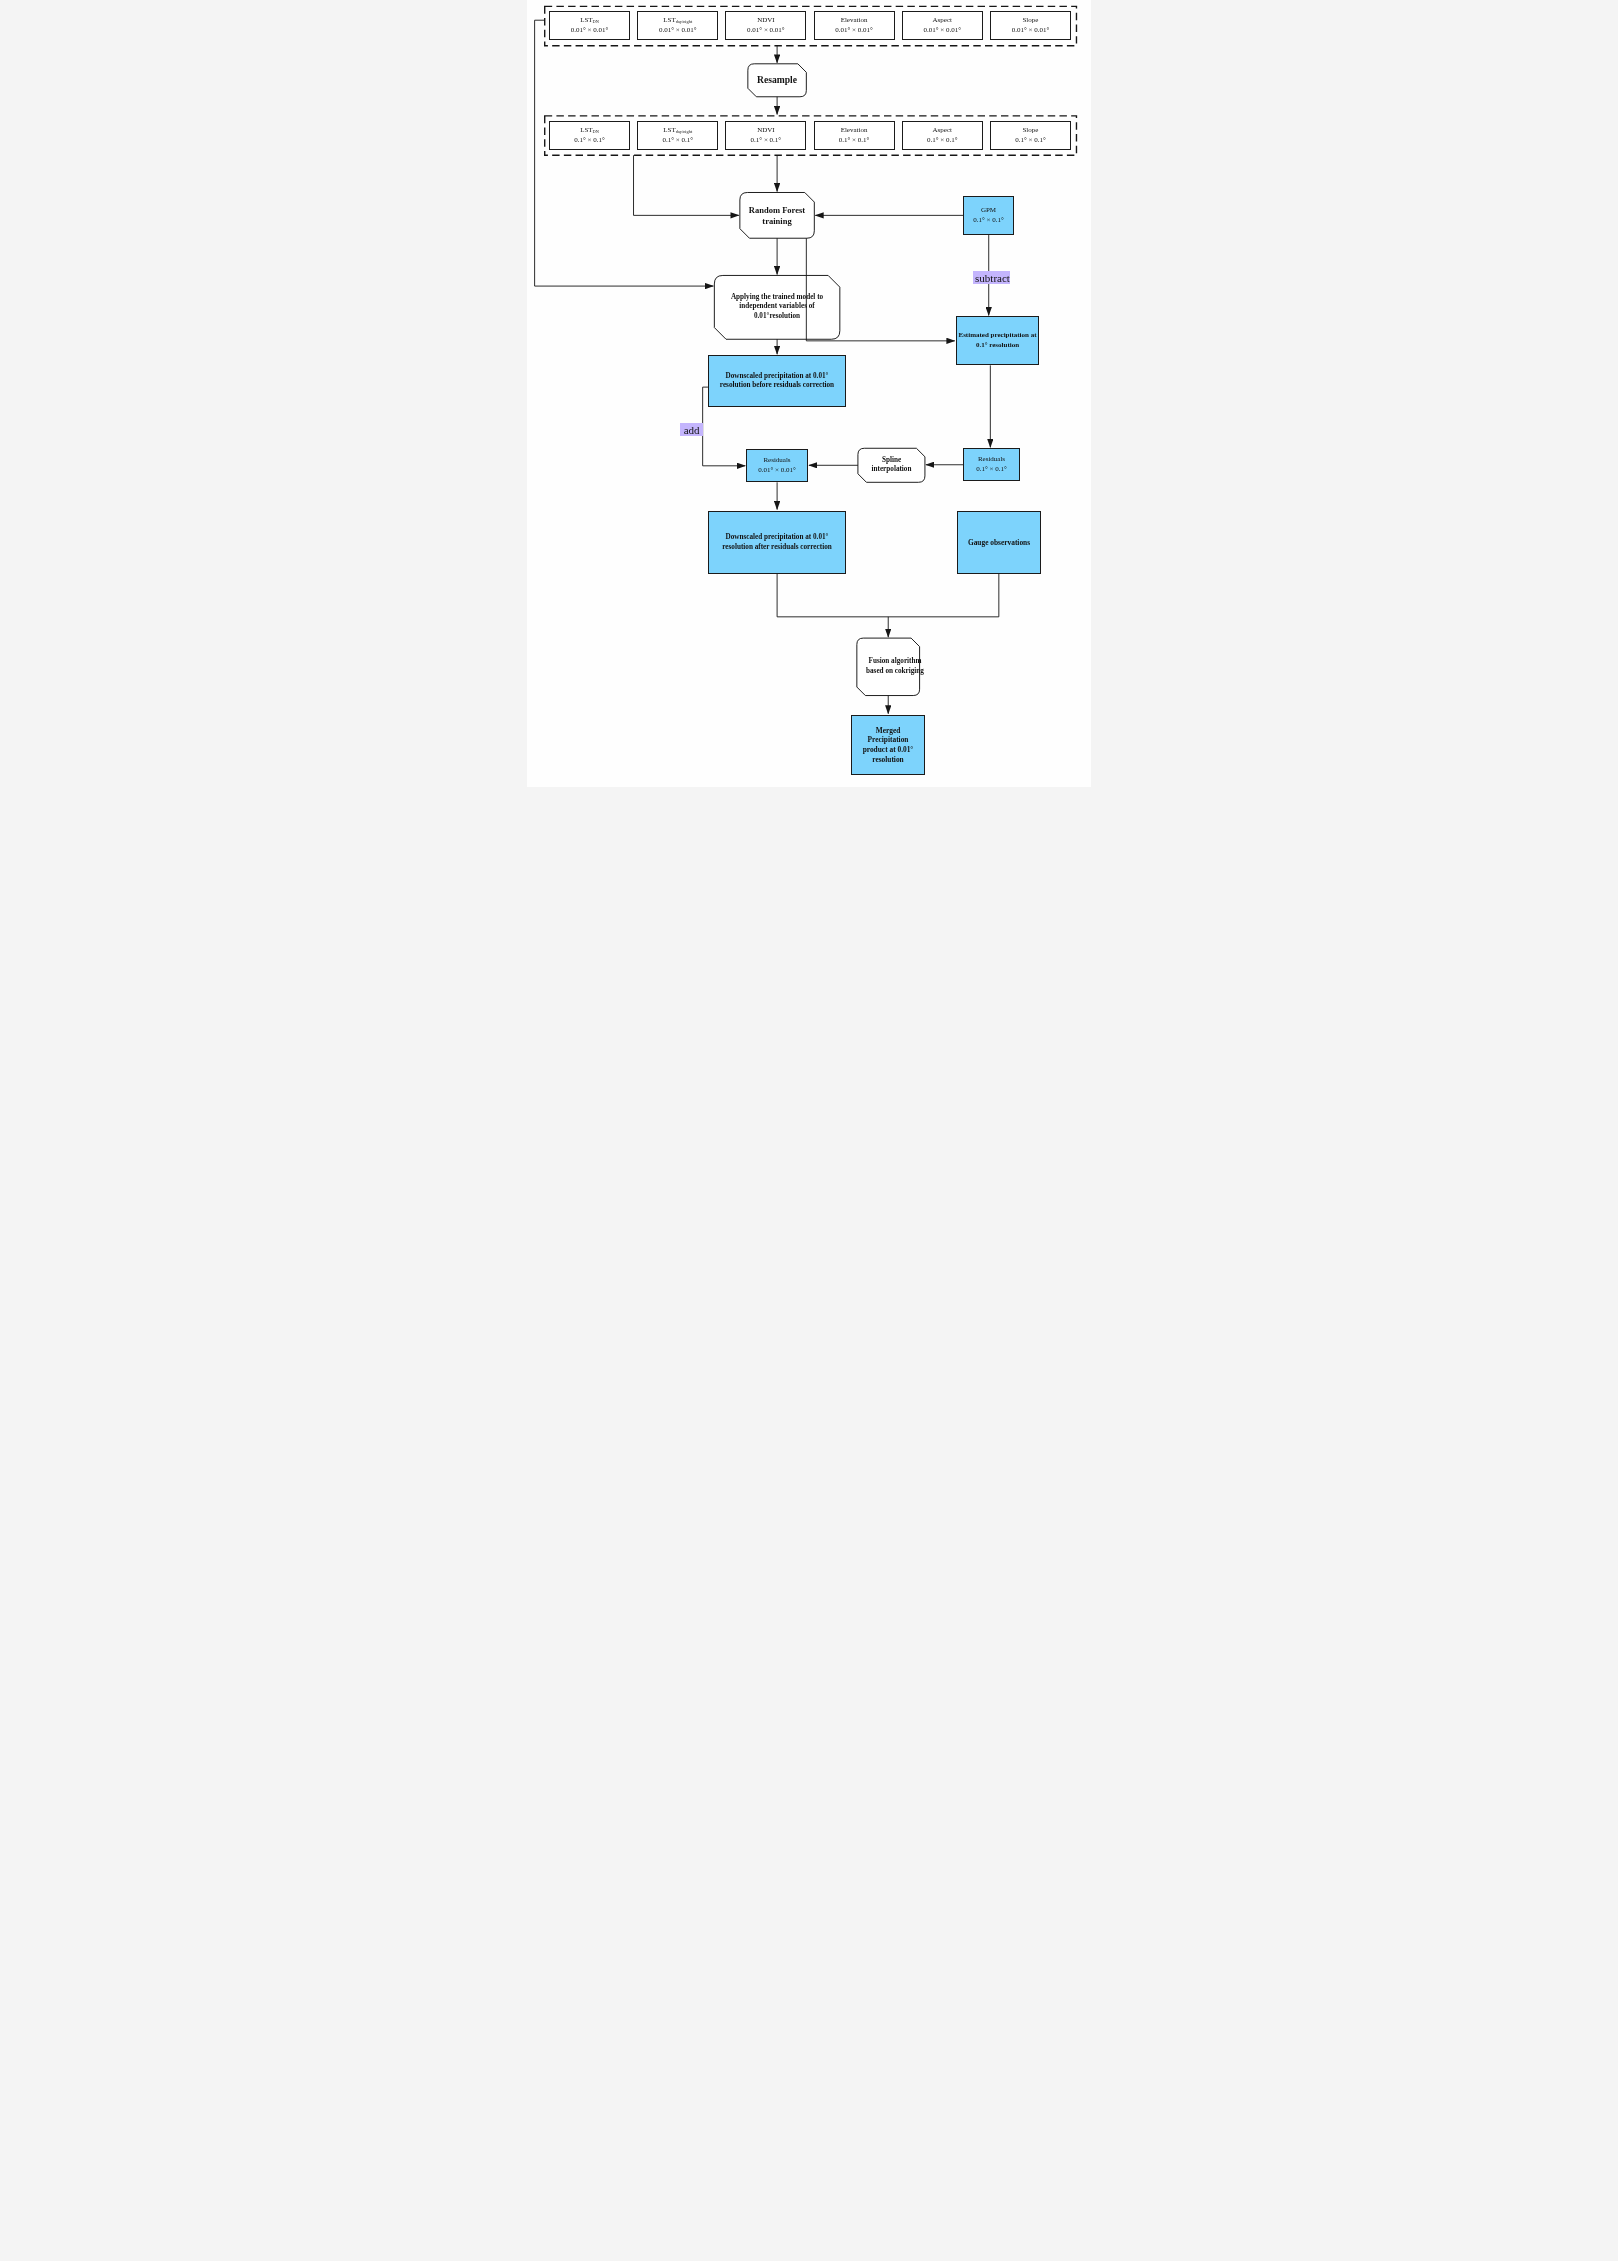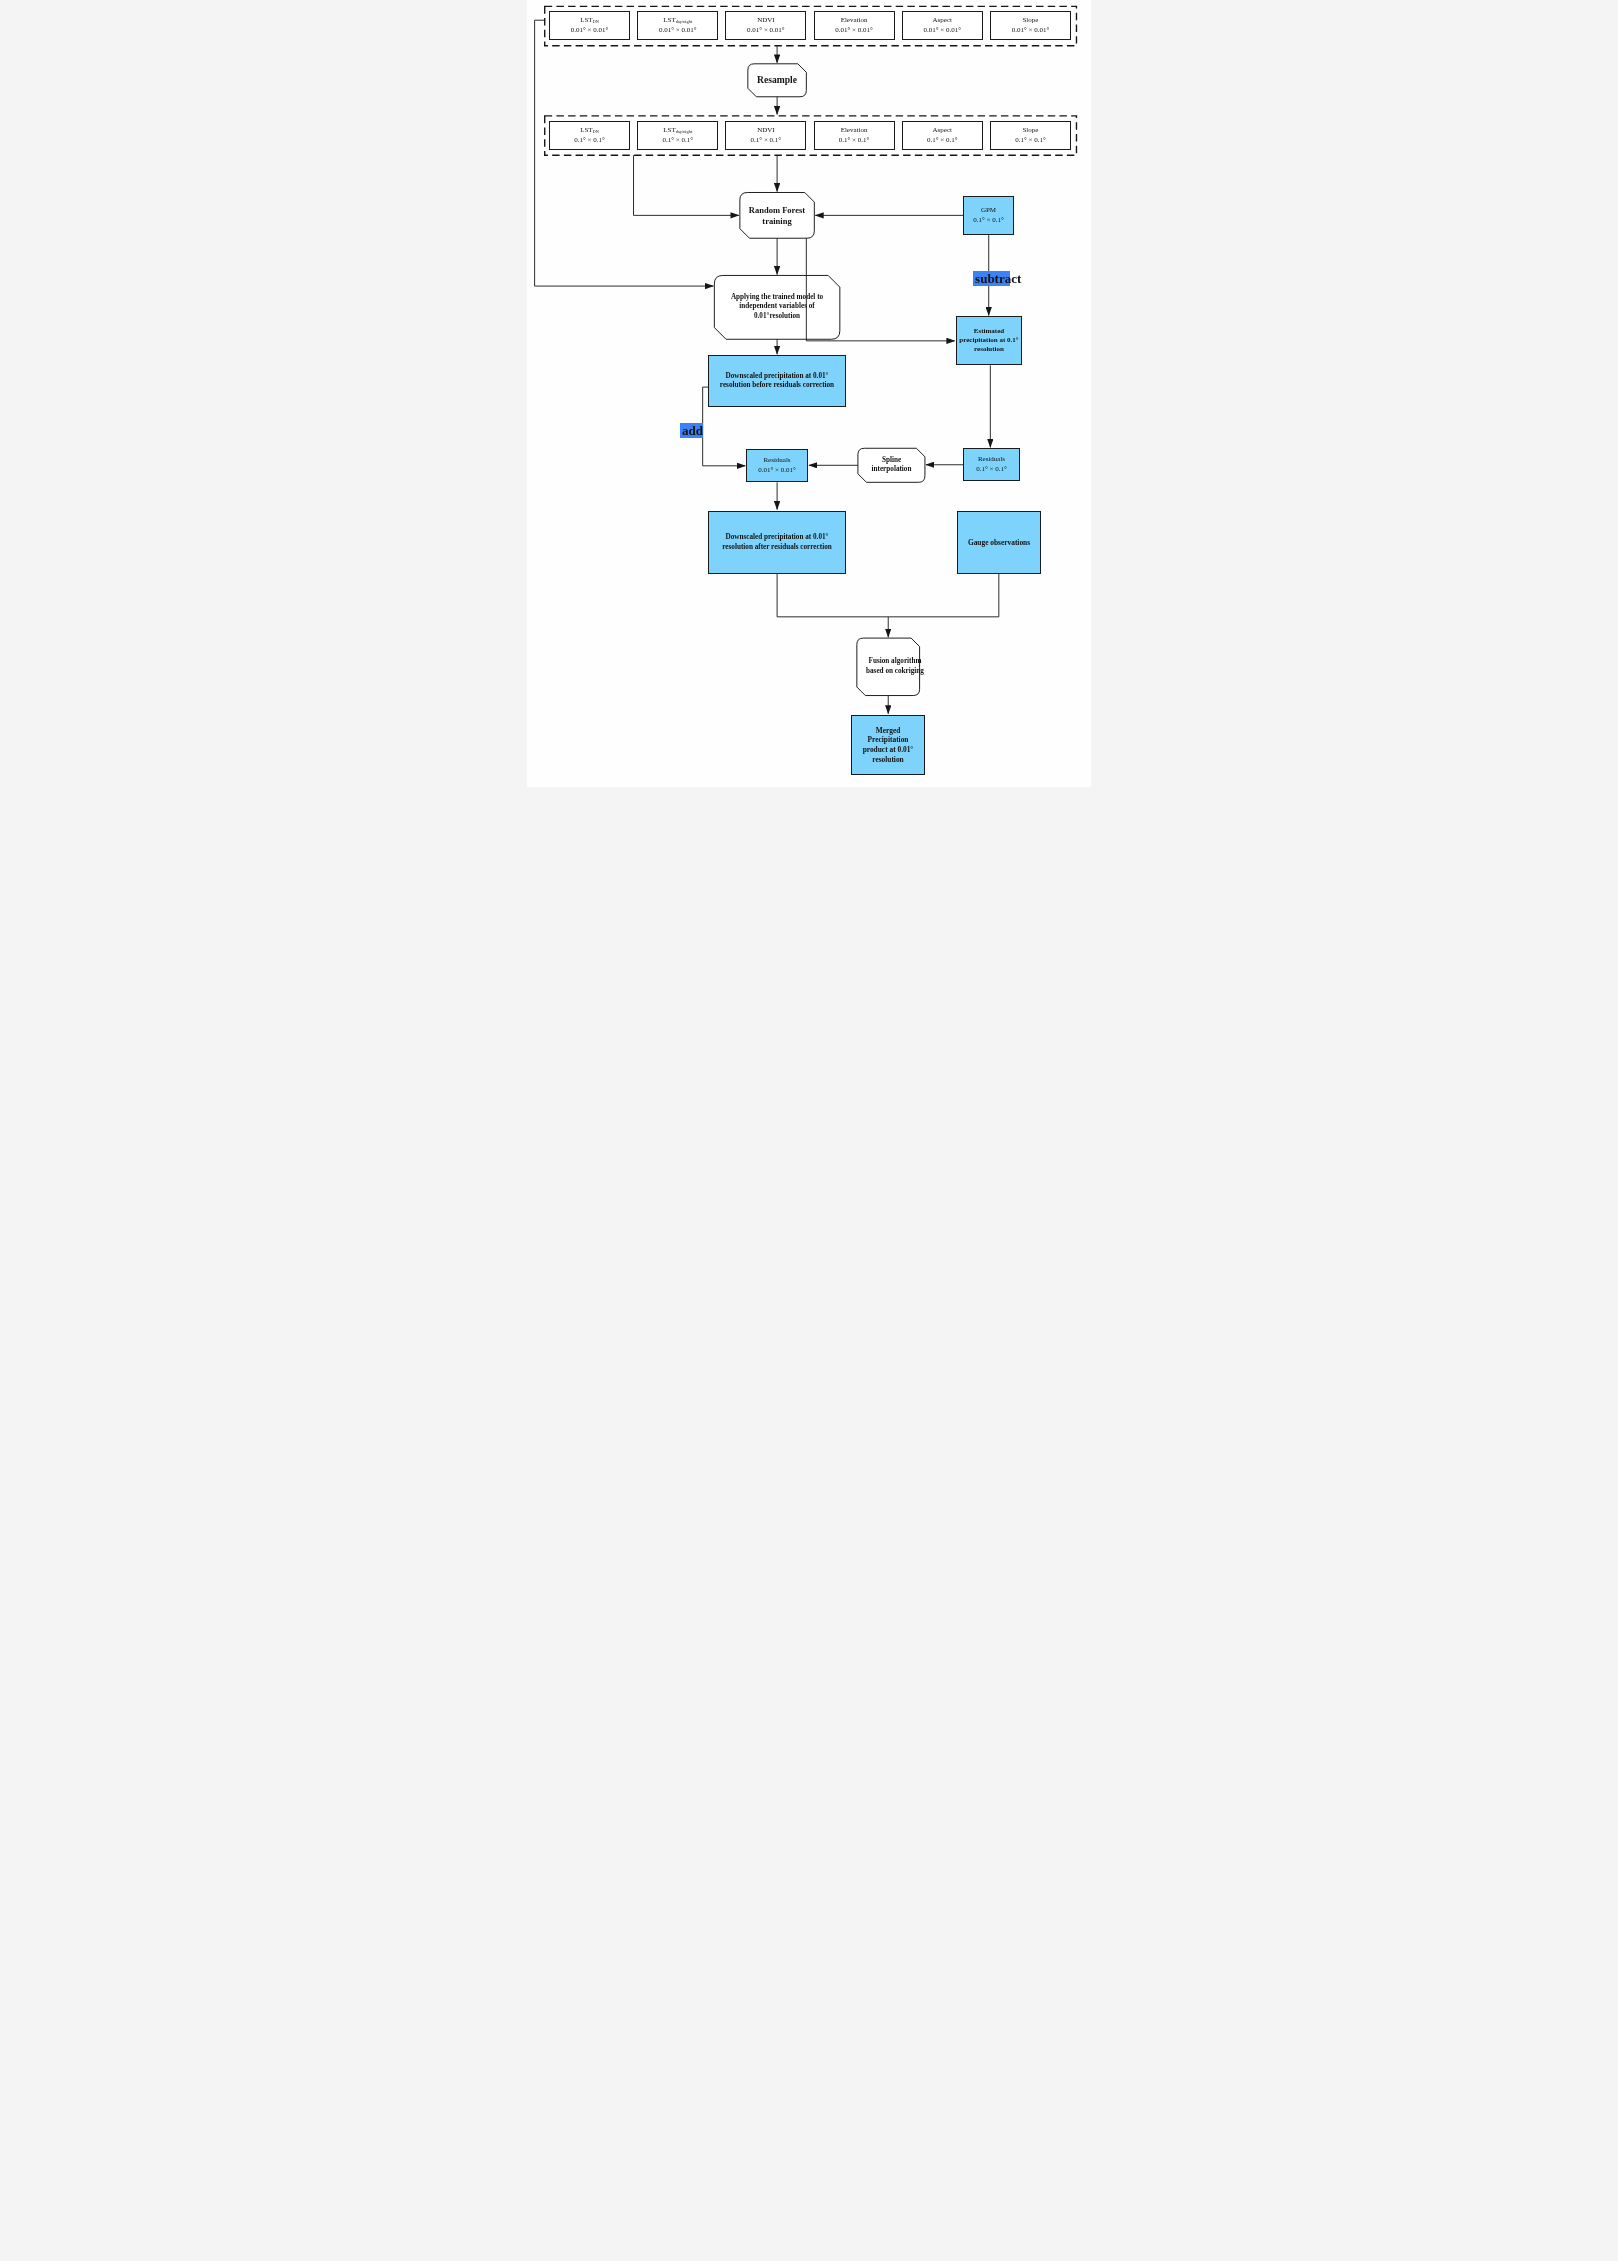--- a/index.html
+++ b/index.html
@@ -10,21 +10,21 @@
   .rbox{width:81px;height:29px;border:0.9px solid #1b1b1b;background:#fff;box-sizing:border-box;
         display:flex;flex-direction:column;align-items:center;justify-content:center;
         text-align:center;font-size:7px;line-height:1.32;}
   .subsc{font-size:0.62em;vertical-align:-0.25em;}
   .box{position:absolute;border:0.9px solid #1b1b1b;background:#7dd3fc;box-sizing:border-box;
        display:flex;flex-direction:column;align-items:center;justify-content:center;
        text-align:center;font-size:7px;line-height:1.3;padding:1.1px;}
   .bold{font-weight:700;}
   .shapetext{position:absolute;display:flex;align-items:center;justify-content:center;
              text-align:center;font-weight:700;box-sizing:border-box;padding:1.1px 3.2px;line-height:1.3;}
-  .elabel{position:absolute;background:#3b82f6;font-weight:700;font-size:13px;text-align:center;
+  .elabel{position:absolute;background:#c4b5fd;font-weight:400;font-size:11px;text-align:center;
           padding:0.5px 2.1px;line-height:1.1;}
 </style>
 </head>
 <body>
 
 <div class="canvas">
 
   <svg class="layer" width="564" height="787" viewBox="0 0 1060 1480">
     <defs>
       <marker id="arw" viewBox="0 0 10 7" refX="9.2" refY="3.5" markerWidth="10" markerHeight="7" orient="auto">
@@ -121,21 +121,21 @@
   <div class="shapetext" style="left:213px;top:193px;width:74px;height:46px;font-size:8.5px;">Random Forest training</div>
   <div class="shapetext" style="left:187px;top:275px;width:126px;height:64px;font-size:7.2px;">Applying the trained model to independent variables of 0.01°resolution</div>
   <div class="shapetext" style="left:331px;top:448px;width:67px;height:34px;font-size:7.2px;">Spline interpolation</div>
   <div class="shapetext" style="left:330px;top:638px;width:76px;height:57px;font-size:7.2px;">Fusion algorithm based on cokriging</div>
 
   <div class="box" style="left:436px;top:196px;width:51px;height:39px;">
     <div>GPM</div>
     <div>0.1° × 0.1°</div>
   </div>
 
-  <div class="box bold" style="left:429px;top:316px;width:66px;height:49px;font-size:7px;">Estimated precipitation at 0.1° resolution</div>
+  <div class="box bold" style="left:429px;top:316px;width:83px;height:49px;font-size:7px;">Estimated precipitation at 0.1° resolution</div>
 
   <div class="box bold" style="left:181px;top:355px;width:138px;height:52px;font-size:7.2px;padding:2.1px 7.4px;">Downscaled precipitation at 0.01° resolution before residuals correction</div>
 
   <div class="box" style="left:219px;top:449px;width:62px;height:33px;">
     <div>Residuals</div>
     <div>0.01° × 0.01°</div>
   </div>
 
   <div class="box" style="left:436px;top:448px;width:57px;height:33px;">
     <div>Residuals</div>

